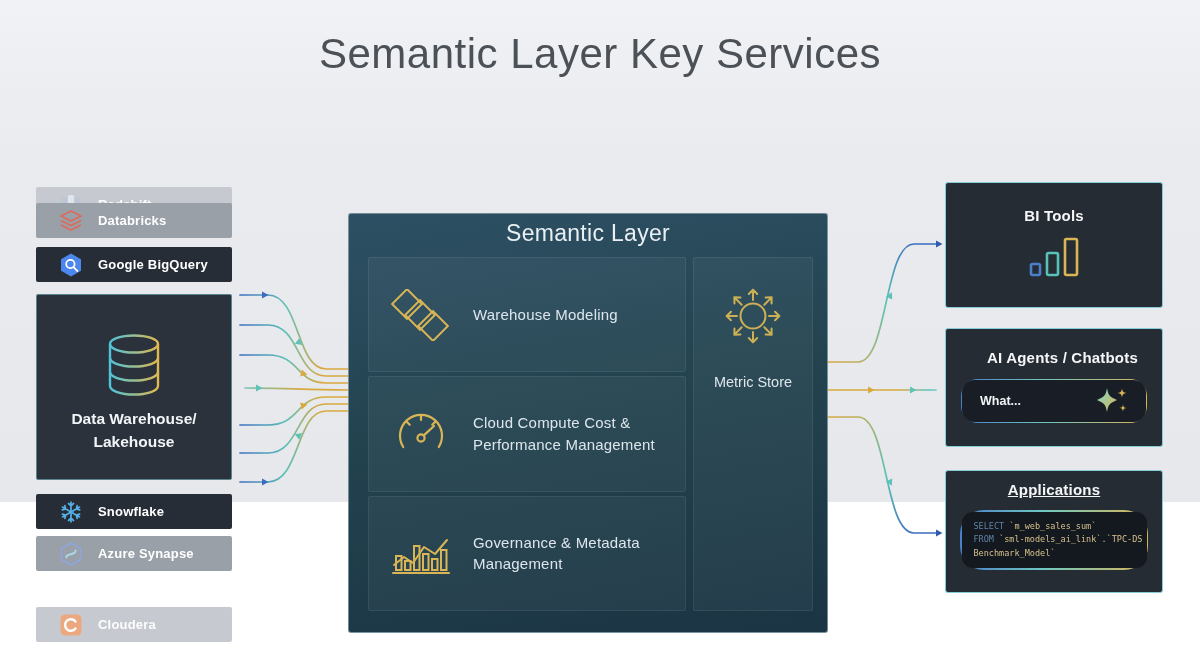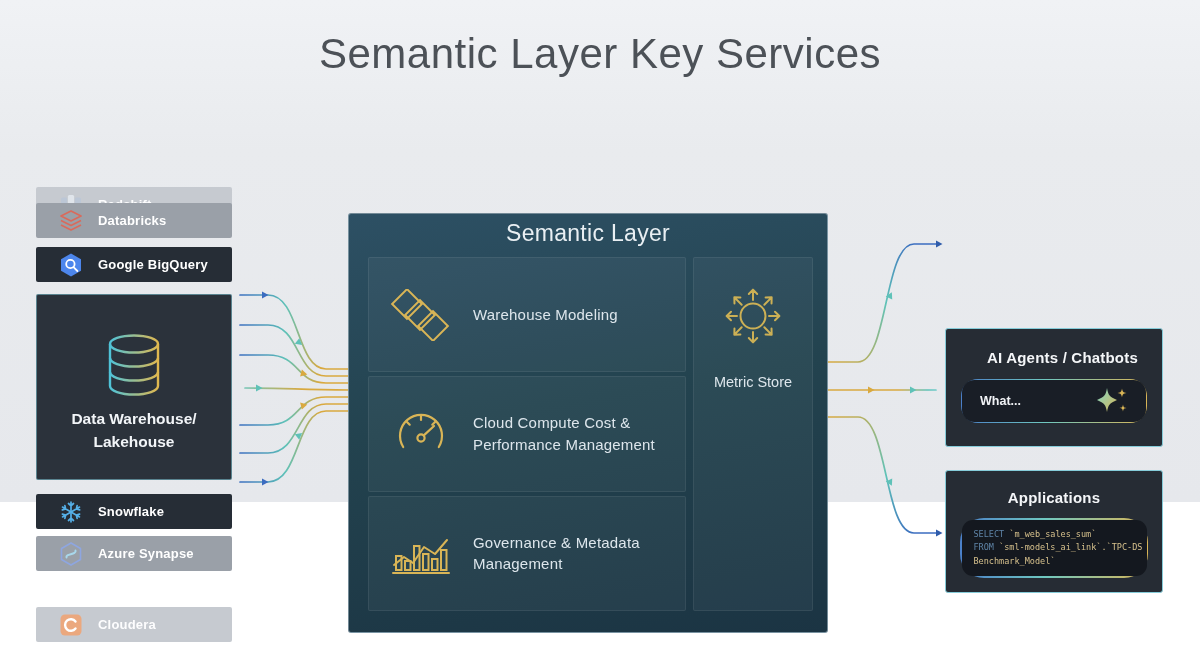--- a/index.html
+++ b/index.html
@@ -59,21 +59,21 @@
   .bi-bars { display:flex; justify-content:center; margin-top:12px; }
   .ai-box   { top:328px; height:119px; }
   .ai-box .out-title { margin-top:20px;margin-left:17px; }
   .pill-wrap { margin:13px 15px 0 15px; border-radius:17px; padding:1px;
                background:linear-gradient(90deg,#4a7fc9,#6fc8c0 45%,#d9b556); }
   .ai-pill { background:#191e26; border-radius:12.5px; height:42px;
              display:flex; align-items:center; }
   .ai-pill .ai-text { margin-left:18px; font-size:12.5px; font-weight:700; color:#f0f2f5; flex:1; }
   .ai-pill svg { margin-right:14px; }
   .app-box  { top:470px; height:123px; }
-  .app-box .out-title { margin-top:18px; }
+  .app-box .out-title { margin-top:10px;text-decoration:underline; }
   .code-wrap { margin:12px 14px 0 14px; border-radius:24px; padding:1.5px;
                background:linear-gradient(90deg,#4a7fc9,#6fc8c0 45%,#d9b556); }
   .code-pill { background:#14181f; border-radius:11px; padding:8px 12px;
                font-family:"DejaVu Sans Mono", monospace; font-size:8.5px; line-height:1.6; }
   .code-line { white-space:pre; }
   .kw { color:#5e83a6; }
   .idn { color:#d6c08c; }
 </style>
 </head>
 <body>
@@ -328,20 +328,32 @@
             </g>
           <g transform="rotate(315 32 32)">
               <path d="M32,16 L32,6 M27.8,10 L32,5.6 L36.2,10"></path>
             </g>
         </g>
       </svg>
       <div class="metric-label">Metric Store</div>
     </div>
   </div>
 
+  <div class="out-box bi-box">
+    <div class="out-title">BI Tools</div>
+    <div class="bi-bars">
+      <svg width="52" height="42" viewBox="0 0 52 42">
+        <g fill="none" stroke-width="2.6">
+          <rect x="3" y="28" width="9" height="11" rx="1.5" stroke="#4a7fc9"></rect>
+          <rect x="19" y="17" width="11" height="22" rx="1.5" stroke="#56c2b8"></rect>
+          <rect x="37" y="3" width="12" height="36" rx="1.5" stroke="#d9b556"></rect>
+        </g>
+        </svg>
+    </div>
+  </div>
 
   <div class="out-box ai-box">
     <div class="out-title">AI Agents / Chatbots</div>
     <div class="pill-wrap">
       <div class="ai-pill">
         <span class="ai-text">What...</span>
         <svg width="40" height="32" viewBox="0 0 40 32">
           <defs>
             <linearGradient id="gradSpark" x1="0%" y1="0%" x2="100%" y2="100%">
               <stop offset="0" stop-color="#7fd8c8"></stop>

